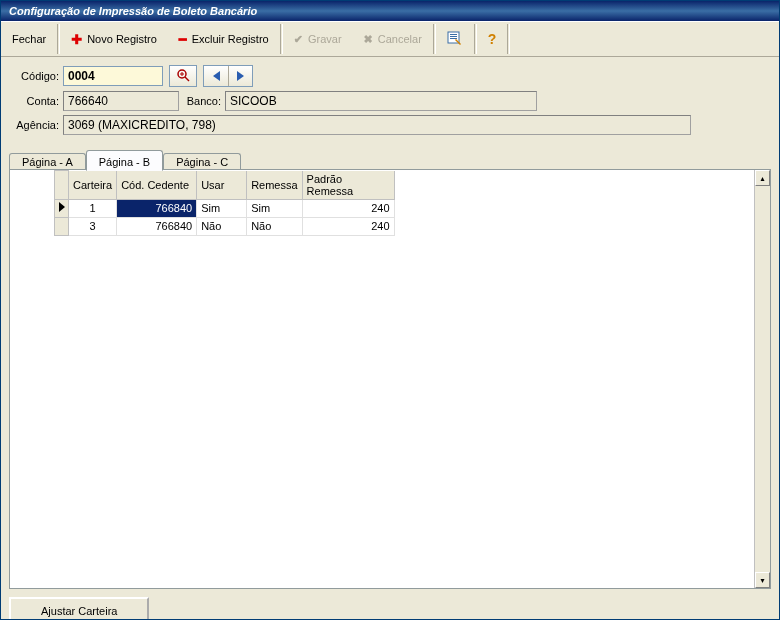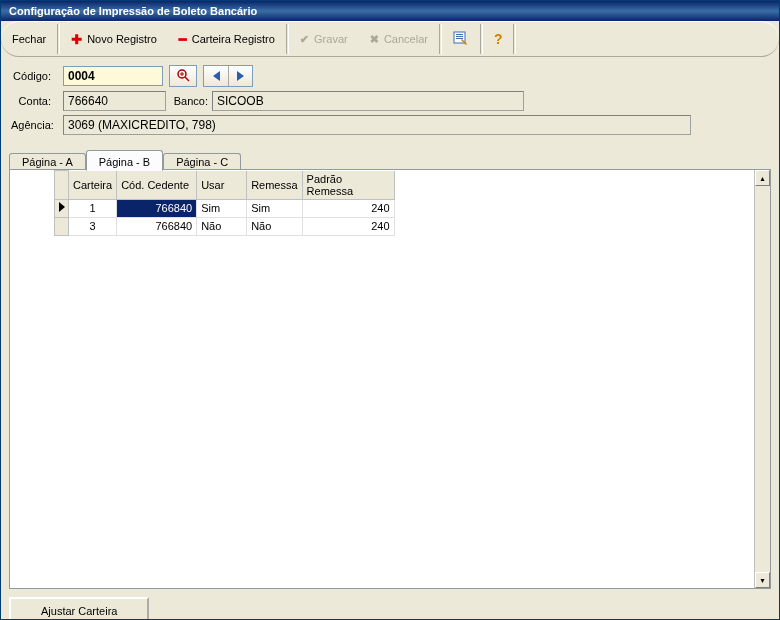--- a/index.html
+++ b/index.html
@@ -11,30 +11,30 @@
       height: 620px;
       overflow: hidden;
       border: 1px solid #003c74;
     }
     .titlebar {
       background: linear-gradient(to bottom, #0a246a 0%, #3a6ea5 50%, #0a246a 100%);
       color: white;
       font-weight: bold;
       padding: 4px 8px;
       font-size: 11px;
+      font-style: italic;
     }
     .toolbar {
       background: #ece9d8;
       border-bottom: 1px solid #aca899;
       border-top: 1px solid #fff;
       padding: 0;
       display: flex;
       align-items: stretch;
       height: 36px;
-      border-radius: 18px;
     }
     .toolbar-sep {
       width: 3px;
       border-left: 1px solid #aca899;
       border-right: 1px solid #fff;
       margin: 2px 0;
     }
     .tb-btn {
       background: transparent;
       border: 1px solid transparent;
@@ -59,42 +59,42 @@
       padding: 8px 10px 4px 10px;
     }
     .form-row {
       display: flex;
       align-items: center;
       margin-bottom: 4px;
     }
     .form-row label {
       width: 52px;
       text-align: right;
-      padding-right: 12px;
+      padding-right: 4px;
     }
     .form-row input[type=text], .ro-field {
       border: 1px solid #7f9db9;
       height: 20px;
       padding: 2px 4px;
       font-family: inherit;
       font-size: 12px;
       background: #fff;
     }
     .codigo-input {
       width: 100px;
       background: #fdf9d9 !important;
       font-weight: bold;
     }
     .ro-field {
       background: #ece9d8;
       border: 1px solid #a0a0a0;
       border-top-color:#808080; border-left-color:#808080;
       display: inline-flex; align-items:center;
     }
-    .conta-field { width: 103px; }
+    .conta-field { width: 116px; }
     .banco-label { width:46px; text-align:right; padding-right:4px; display:inline-block;}
     .banco-field { width: 312px; }
     .agencia-field { width: 628px; }
 
     .icon-btn {
       width: 28px; height: 22px;
       border: 1px solid #7f9db9;
       background: linear-gradient(to bottom,#fff,#ece9d8);
       display:inline-flex; align-items:center; justify-content:center;
       margin-left: 6px;
@@ -218,21 +218,21 @@
   <button class="tb-btn">
     <span>Fechar</span>
   </button>
   <div class="toolbar-sep"></div>
   <button class="tb-btn">
     <span class="plus-icon">✚</span>
     <span>Novo Registro</span>
   </button>
   <button class="tb-btn">
     <span class="minus-icon">━</span>
-    <span>Carteira Registro</span>
+    <span>Excluir Registro</span>
   </button>
   <div class="toolbar-sep"></div>
   <button class="tb-btn" disabled="">
     <span class="check-icon">✔</span>
     <span>Gravar</span>
   </button>
   <button class="tb-btn" disabled="">
     <span class="x-icon">✖</span>
     <span>Cancelar</span>
   </button>

